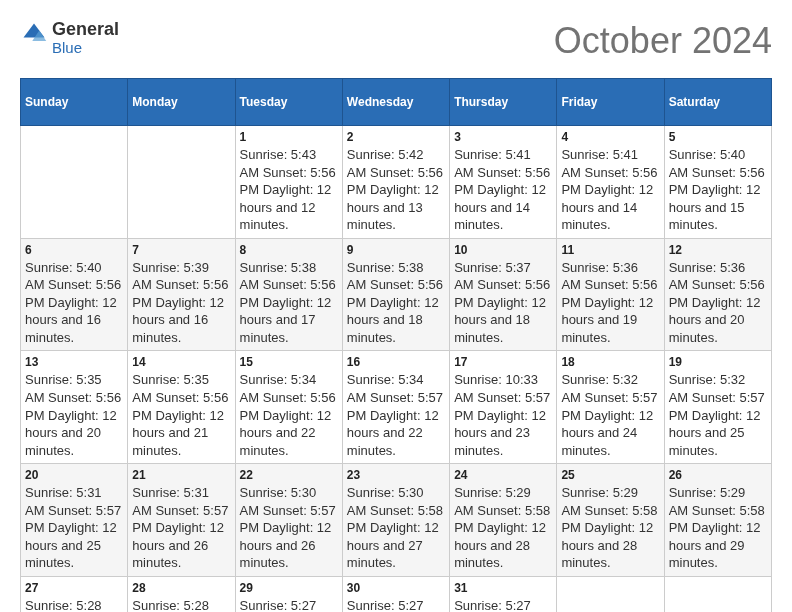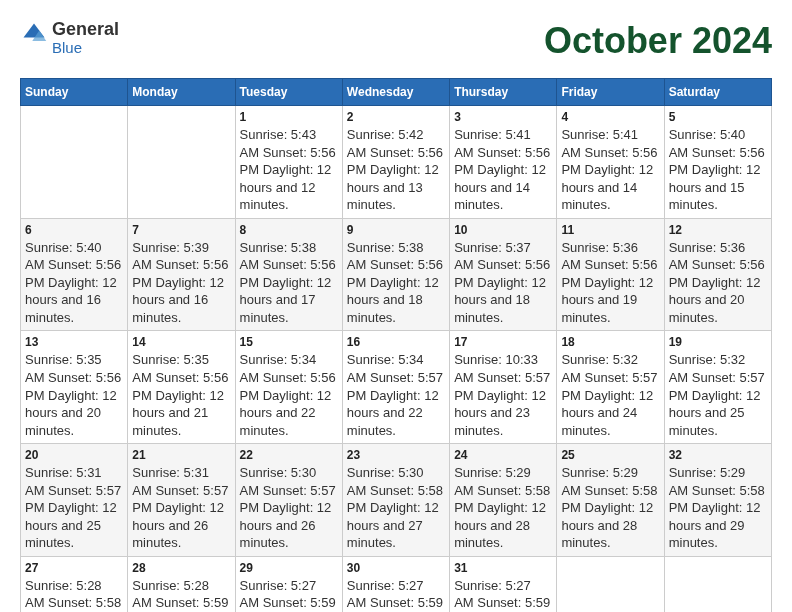--- a/index.html
+++ b/index.html
@@ -37,36 +37,36 @@
     }
     .logo-icon {
       width: 28px;
       height: 28px;
     }
     .title-block {
       text-align: right;
     }
     .month-title {
       font-size: 36px;
-      font-weight: bold;
-      color: #14532d;
+      font-weight: normal;
+      color: #737373;
     }
     .location {
       font-size: 14px;
       color: #555;
     }
     .calendar {
       width: 100%;
       border-collapse: collapse;
       font-size: 11px;
     }
     .calendar thead th {
       background: #2a6db5;
       color: #fff;
-      padding: 6px 4px;
+      padding: 16px 4px;
       text-align: left;
       font-size: 12px;
       font-weight: bold;
       border: 1px solid #1e5490;
     }
     .calendar tbody td {
       border: 1px solid #ccc;
       vertical-align: top;
       padding: 4px;
       min-height: 80px;
@@ -276,21 +276,21 @@
 Sunset: 5:58 PM
 Daylight: 12 hours and 28 minutes.</div>
         </td>
         <td>
           <div class="day-num">25</div>
           <div class="day-info">Sunrise: 5:29 AM
 Sunset: 5:58 PM
 Daylight: 12 hours and 28 minutes.</div>
         </td>
         <td>
-          <div class="day-num">32</div>
+          <div class="day-num">26</div>
           <div class="day-info">Sunrise: 5:29 AM
 Sunset: 5:58 PM
 Daylight: 12 hours and 29 minutes.</div>
         </td>
       </tr>
       <tr>
         <td>
           <div class="day-num">27</div>
           <div class="day-info">Sunrise: 5:28 AM
 Sunset: 5:58 PM

